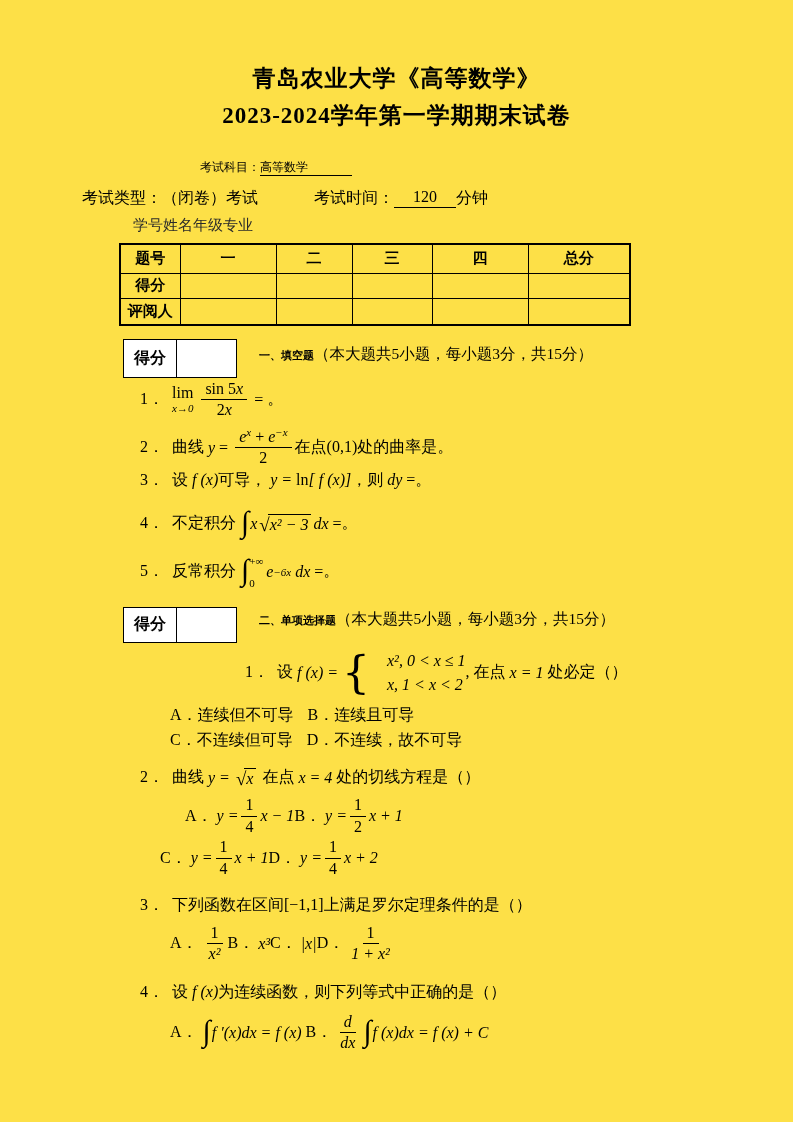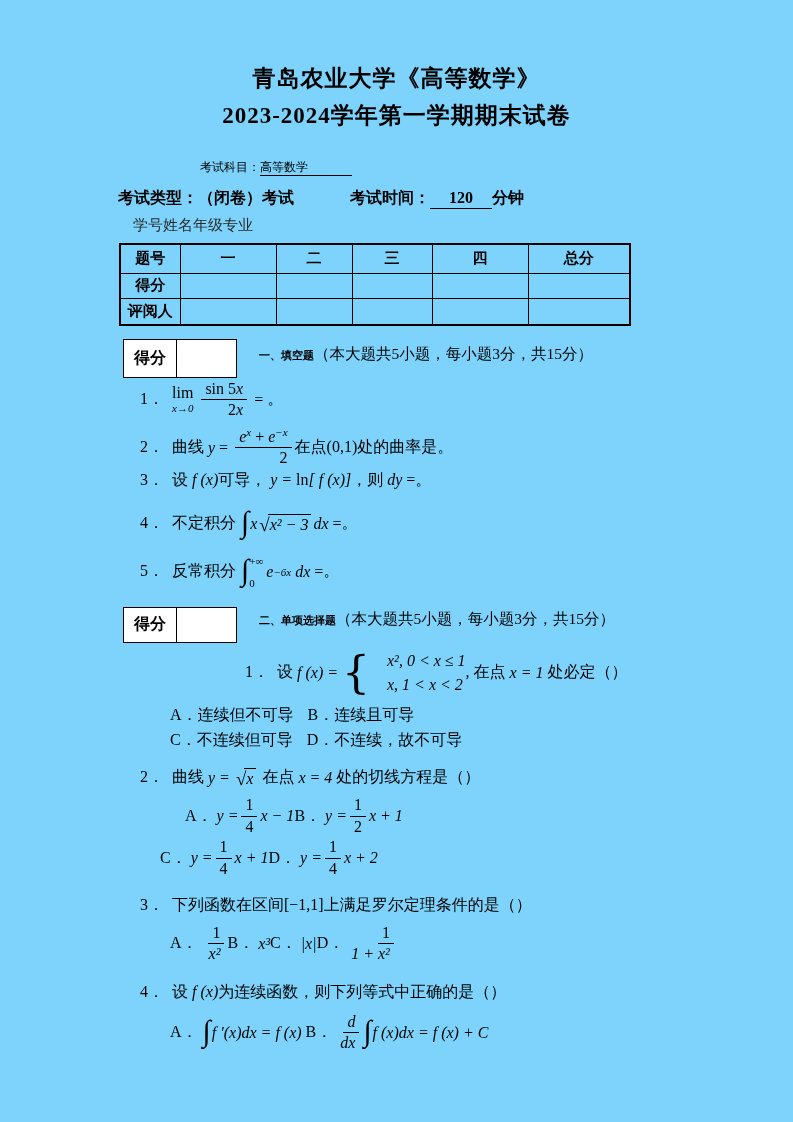--- a/index.html
+++ b/index.html
@@ -1,40 +1,40 @@
 <!DOCTYPE html>
 <html><head>
 <meta charset="utf-8">
 <style>
   html,body{margin:0;padding:0;background:#ffffff;}
-  .page{position:relative;width:793px;height:1122px;background:#7dd3fc;color:#000;
+  .page{position:relative;width:793px;height:1122px;background:#fde047;color:#000;
         font-family:"Liberation Serif","DejaVu Serif",serif;font-size:16px;overflow:hidden;}
   .mi{font-style:italic;}
   .titles{padding-top:60px;text-align:center;}
   .title-line{font-weight:bold;font-size:23px;line-height:37px;letter-spacing:1px;}
   .meta-l1{margin-top:25px;padding-left:200px;font-weight:normal;font-size:12px;}
   .u-subject{border-bottom:1.5px solid #000;padding-right:44px;padding-bottom:1px;}
-  .meta-l2{margin-top:12px;padding-left:118px;font-weight:bold;font-size:16px;display:flex;align-items:center;}
+  .meta-l2{margin-top:12px;padding-left:82px;font-weight:normal;font-size:16px;display:flex;align-items:flex-start;}
   .gap-type-time{display:inline-block;width:56px;}
   .u-time{border-bottom:1.5px solid #000;padding:0 19px 1px 19px;}
   .meta-l3{margin-top:7px;padding-left:133px;font-size:15px;color:#2a2a2a;}
   table.score{border-collapse:collapse;margin:8px 0 0 119px;table-layout:fixed;border:2px solid #000;}
   table.score th,table.score td{border:1.5px solid #000;text-align:center;font-size:15px;padding:0;}
   table.score th{font-weight:bold;}
   tr.hrow{height:29px;} tr.r2{height:25px;} tr.r3{height:27px;}
   .sec-head{display:flex;align-items:flex-start;margin:13px 0 0 123px;}
   .score-box{display:flex;border:1.8px solid #000;width:112px;height:37px;flex:none;background:#fff;}
   .score-box .lbl{width:52px;border-right:1.5px solid #000;display:flex;align-items:center;justify-content:center;font-weight:bold;font-size:16px;}
   .score-box .blank{flex:1;}
   .sec-title{margin-left:22px;padding-top:5px;font-size:15.5px;white-space:nowrap;}
   .sec-title .bt{font-weight:bold;font-size:11px;}
   .qrow{display:flex;align-items:center;margin-left:140px;font-size:16px;}
   .qtext{margin-left:140px;font-size:16px;line-height:1.45;}
   .qno{margin-right:8px;}
-  .frac{display:inline-flex;flex-direction:column;align-items:flex-end;line-height:1.15;margin:0 3px;vertical-align:middle;}
+  .frac{display:inline-flex;flex-direction:column;align-items:center;line-height:1.15;margin:0 3px;vertical-align:middle;}
   .frac .fn{display:block;padding:0 4px 1px 4px;border-bottom:1.2px solid #000;text-align:center;white-space:nowrap;}
   .frac .fd{display:block;padding:1px 4px 0 4px;text-align:center;white-space:nowrap;}
   .lim{display:inline-flex;flex-direction:column;align-items:center;line-height:1;margin-right:5px;}
   .lim .lt{font-size:16px;}
   .lim .ls{font-size:11px;font-style:italic;margin-top:2px;}
   sup.s{font-size:11px;font-style:italic;vertical-align:6px;line-height:0;}
   .intg{font-size:30px;line-height:1;font-style:normal;margin:0 1px;position:relative;top:-2px;}
   .int-bounds{display:inline-flex;flex-direction:column;justify-content:space-between;height:34px;font-size:11px;margin:0 3px 0 -1px;}
   .int-bounds .bt2{align-self:flex-start;} .int-bounds .bb2{align-self:flex-start;}
   .sqrt{display:inline-flex;align-items:stretch;margin:0 2px;}

